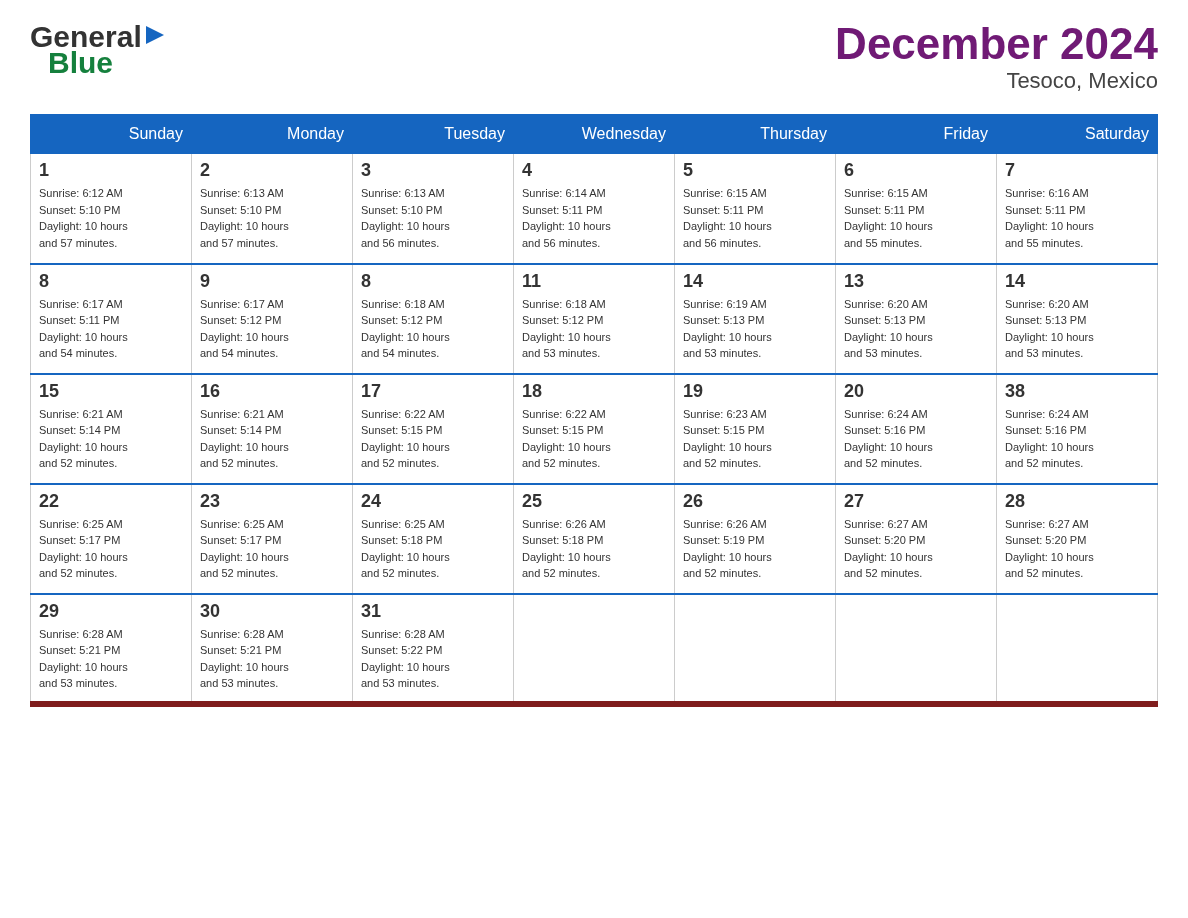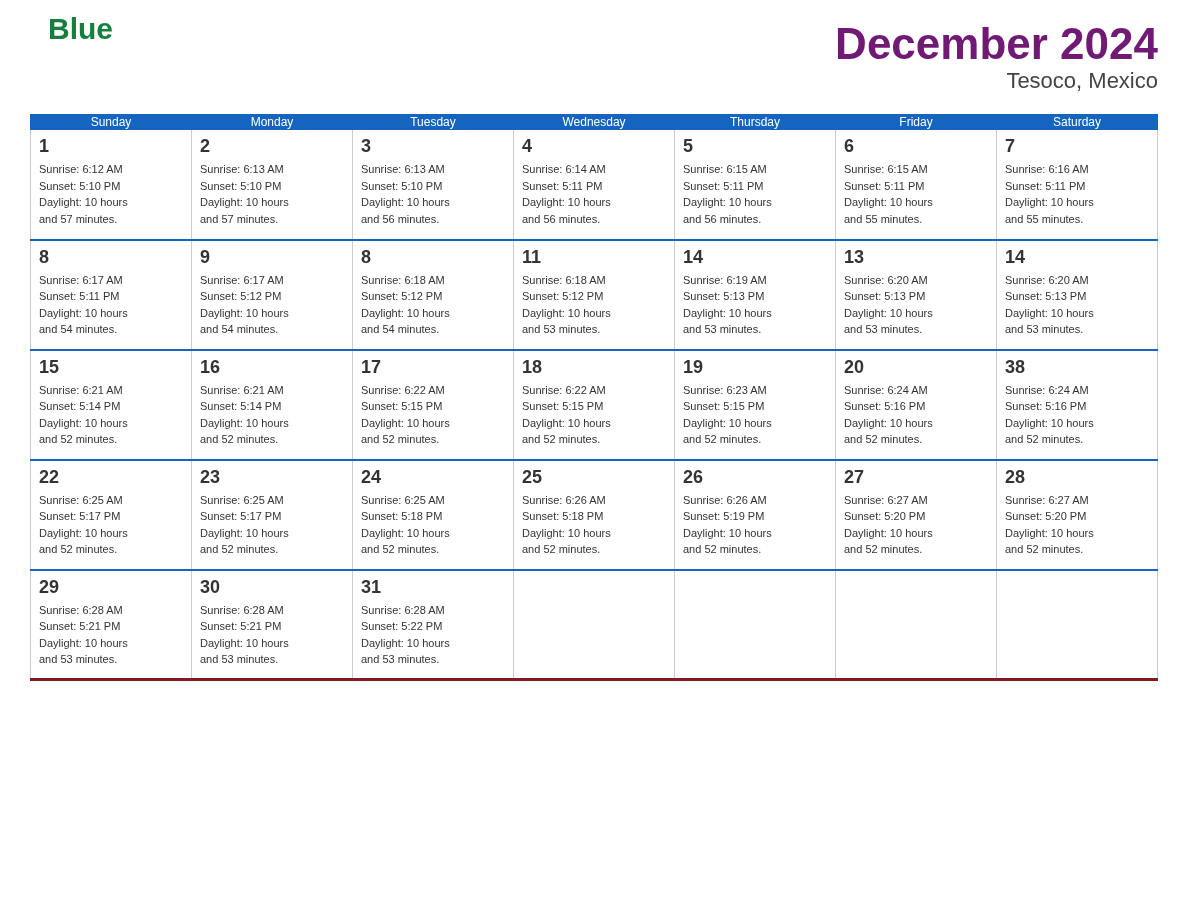--- a/index.html
+++ b/index.html
@@ -36,24 +36,24 @@
       margin-top: 0;
     }
     table {
       width: 100%;
       border-collapse: collapse;
       table-layout: fixed;
     }
     th {
       background-color: #1565C0;
       color: #fff;
-      font-size: 12px;
+      font-size: 16px;
       font-weight: normal;
-      padding: 0 8px;
-      text-align: center;
+      padding: 10px 8px;
+      text-align: right;
       border: 1px solid #1565C0;
     }
     td {
       vertical-align: top;
       padding: 6px 8px;
       border: 1px solid #ccc;
       font-size: 13px;
       color: #333;
       height: 110px;
     }
@@ -66,31 +66,37 @@
     }
     .day-info {
       font-size: 11px;
       line-height: 1.5;
       color: #333;
     }
     tr td {
       border-bottom: 2px solid #1565C0;
     }
     tr:last-child td {
-      border-bottom: 3px solid #7f1d1d;
+      border-bottom: 6px solid #7f1d1d;
     }
     .empty-cell {
       background: #fff;
     }
   </style>
 </head>
 <body>
 
 <div class="header">
   <div class="logo">
+    <div style="display:flex; align-items:center;">
+      <span style="font-size:30px; font-weight:bold; color:#333;">General</span>
+      <svg width="22" height="22" viewBox="0 0 22 22" style="margin-left:2px; margin-bottom:4px;">
+        <polygon points="2,2 20,11 2,20" fill="#1565C0"></polygon>
+      </svg>
+    </div>
     <span style="font-size:30px; font-weight:bold; color:#15803d; margin-top:-8px; margin-left:18px;">Blue</span>
   </div>
   <div class="title-section">
     <div class="month-title">December 2024</div>
     <div class="location">Tesoco, Mexico</div>
   </div>
 </div>
 
 <table>
   <thead>

